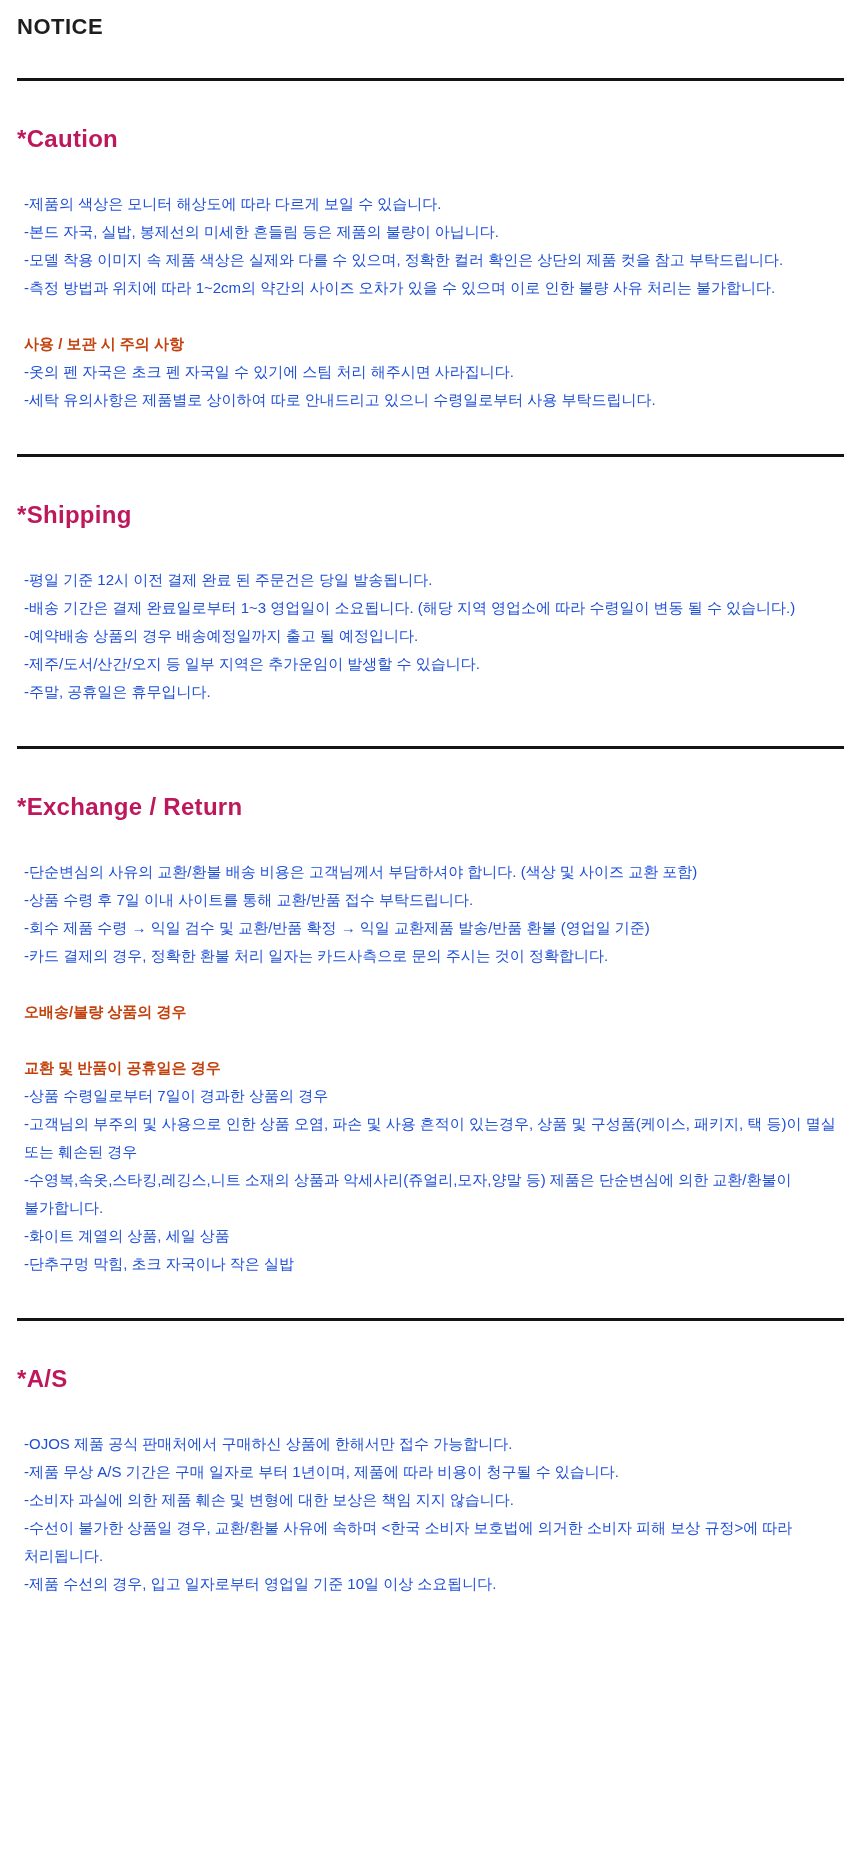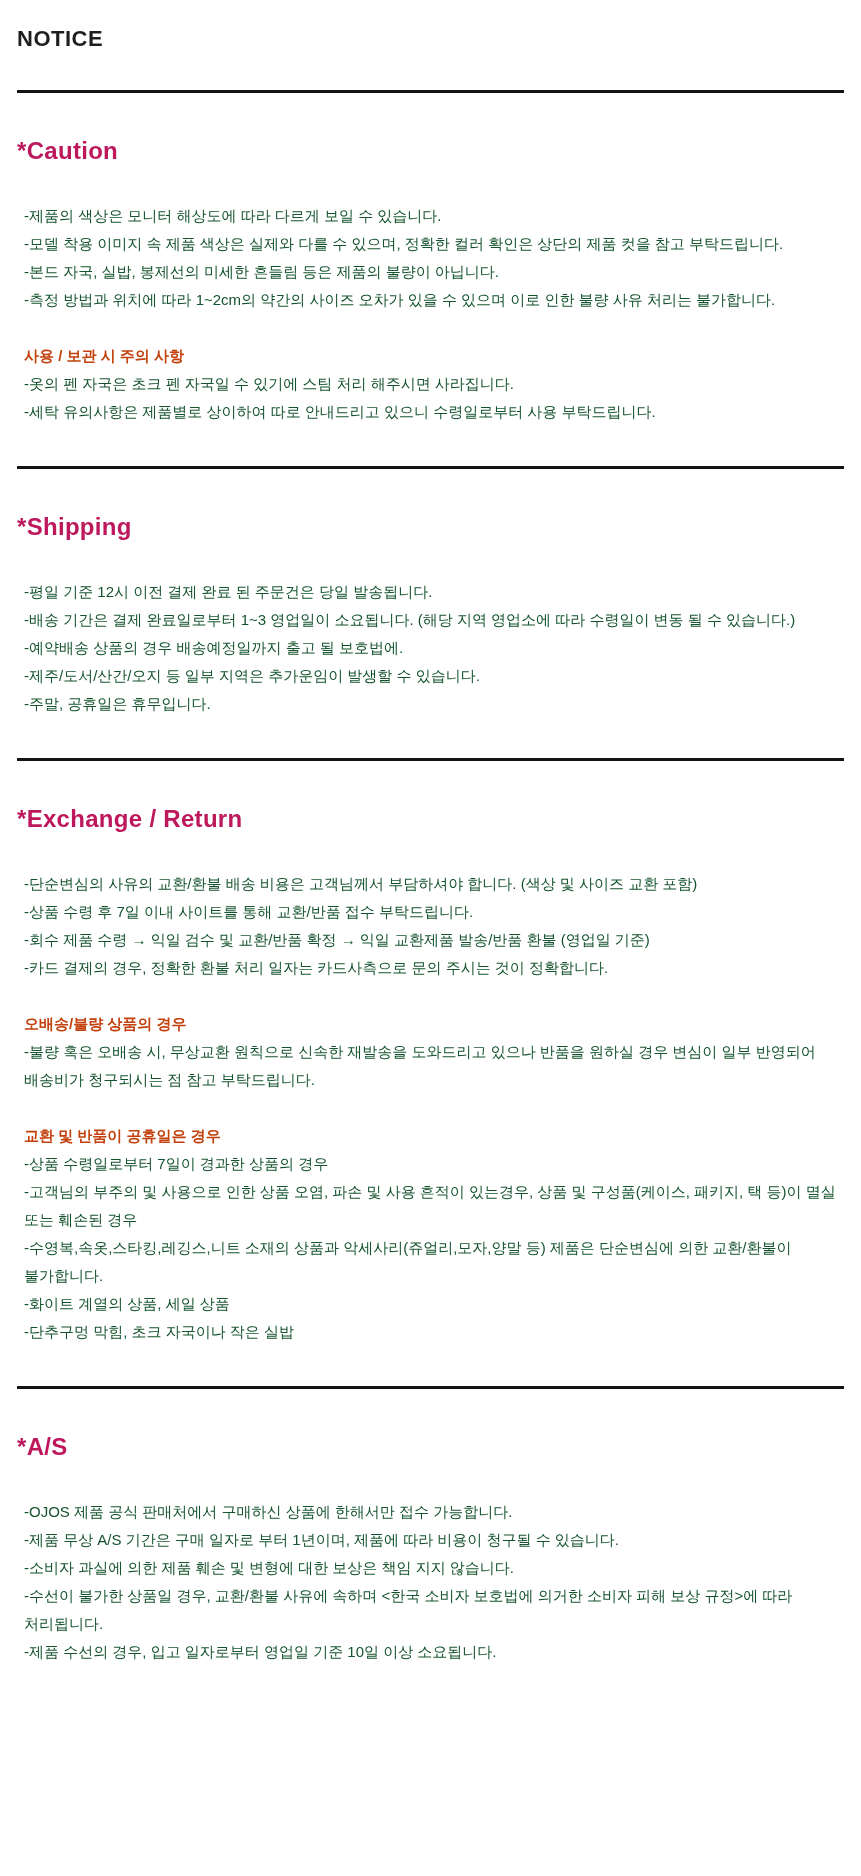--- a/index.html
+++ b/index.html
@@ -6,21 +6,21 @@
     margin: 0;
     padding: 0;
     background: #ffffff;
   }
   .page {
     position: relative;
     width: 861px;
     min-height: 1876px;
     box-sizing: border-box;
     background: #ffffff;
-    padding: 26px 17px 60px 17px;
+    padding: 14px 17px 60px 17px;
     font-family: "Liberation Sans", "DejaVu Sans", sans-serif;
     color: #3d3d3d;
   }
   .page-title {
     font-size: 22px;
     line-height: 1.2;
     font-weight: 700;
     letter-spacing: 0.5px;
     color: #1e1e1e;
     margin: 0 0 38px 0;
@@ -42,73 +42,72 @@
   .group {
     margin: 0 0 28px 0;
     padding-left: 7px;
     max-width: 822px;
   }
   .group:last-child { margin-bottom: 40px; }
   .item {
     margin: 0;
     font-size: 15px;
     line-height: 28px;
-    color: #14532d;
+    color: #1d4ed8;
     word-break: keep-all;
     overflow-wrap: break-word;
   }
   .group-title {
     font-weight: 700;
     color: #c2410c;
   }
 </style>
 </head>
 <body>
 
 <div class="page">
   <h1 class="page-title">NOTICE</h1>
   <div id="sections-root">
       <section class="section-block">
         <hr class="divider">
         <h2 class="section-heading">*Caution</h2>
         <div class="group">
           <p class="item">-제품의 색상은 모니터 해상도에 따라 다르게 보일 수 있습니다.</p>
+          <p class="item">-본드 자국, 실밥, 봉제선의 미세한 흔들림 등은 제품의 불량이 아닙니다.</p>
           <p class="item">-모델 착용 이미지 속 제품 색상은 실제와 다를 수 있으며, 정확한 컬러 확인은 상단의 제품 컷을 참고 부탁드립니다.</p>
-          <p class="item">-본드 자국, 실밥, 봉제선의 미세한 흔들림 등은 제품의 불량이 아닙니다.</p>
           <p class="item">-측정 방법과 위치에 따라 1~2cm의 약간의 사이즈 오차가 있을 수 있으며 이로 인한 불량 사유 처리는 불가합니다.</p>
         </div>
         <div class="group">
           <p class="item group-title">사용 / 보관 시 주의 사항</p>
           <p class="item">-옷의 펜 자국은 초크 펜 자국일 수 있기에 스팀 처리 해주시면 사라집니다.</p>
           <p class="item">-세탁 유의사항은 제품별로 상이하여 따로 안내드리고 있으니 수령일로부터 사용 부탁드립니다.</p>
         </div>
       </section>
       <section class="section-block">
         <hr class="divider">
         <h2 class="section-heading">*Shipping</h2>
         <div class="group">
           <p class="item">-평일 기준 12시 이전 결제 완료 된 주문건은 당일 발송됩니다.</p>
           <p class="item">-배송 기간은 결제 완료일로부터 1~3 영업일이 소요됩니다. (해당 지역 영업소에 따라 수령일이 변동 될 수 있습니다.)</p>
-          <p class="item">-예약배송 상품의 경우 배송예정일까지 출고 될 보호법에.</p>
+          <p class="item">-예약배송 상품의 경우 배송예정일까지 출고 될 예정입니다.</p>
           <p class="item">-제주/도서/산간/오지 등 일부 지역은 추가운임이 발생할 수 있습니다.</p>
           <p class="item">-주말, 공휴일은 휴무입니다.</p>
         </div>
       </section>
       <section class="section-block">
         <hr class="divider">
         <h2 class="section-heading">*Exchange / Return</h2>
         <div class="group">
           <p class="item">-단순변심의 사유의 교환/환불 배송 비용은 고객님께서 부담하셔야 합니다. (색상 및 사이즈 교환 포함)</p>
           <p class="item">-상품 수령 후 7일 이내 사이트를 통해 교환/반품 접수 부탁드립니다.</p>
           <p class="item">-회수 제품 수령 → 익일 검수 및 교환/반품 확정 → 익일 교환제품 발송/반품 환불 (영업일 기준)</p>
           <p class="item">-카드 결제의 경우, 정확한 환불 처리 일자는 카드사측으로 문의 주시는 것이 정확합니다.</p>
         </div>
         <div class="group">
           <p class="item group-title">오배송/불량 상품의 경우</p>
-          <p class="item">-불량 혹은 오배송 시, 무상교환 원칙으로 신속한 재발송을 도와드리고 있으나 반품을 원하실 경우 변심이 일부 반영되어 배송비가 청구되시는 점 참고 부탁드립니다.</p>
         </div>
         <div class="group">
           <p class="item group-title">교환 및 반품이 공휴일은 경우</p>
           <p class="item">-상품 수령일로부터 7일이 경과한 상품의 경우</p>
           <p class="item">-고객님의 부주의 및 사용으로 인한 상품 오염, 파손 및 사용 흔적이 있는경우, 상품 및 구성품(케이스, 패키지, 택 등)이 멸실 또는 훼손된 경우</p>
           <p class="item">-수영복,속옷,스타킹,레깅스,니트 소재의 상품과 악세사리(쥬얼리,모자,양말 등) 제품은 단순변심에 의한 교환/환불이 불가합니다.</p>
           <p class="item">-화이트 계열의 상품, 세일 상품</p>
           <p class="item">-단추구멍 막힘, 초크 자국이나 작은 실밥</p>
         </div>
       </section>

